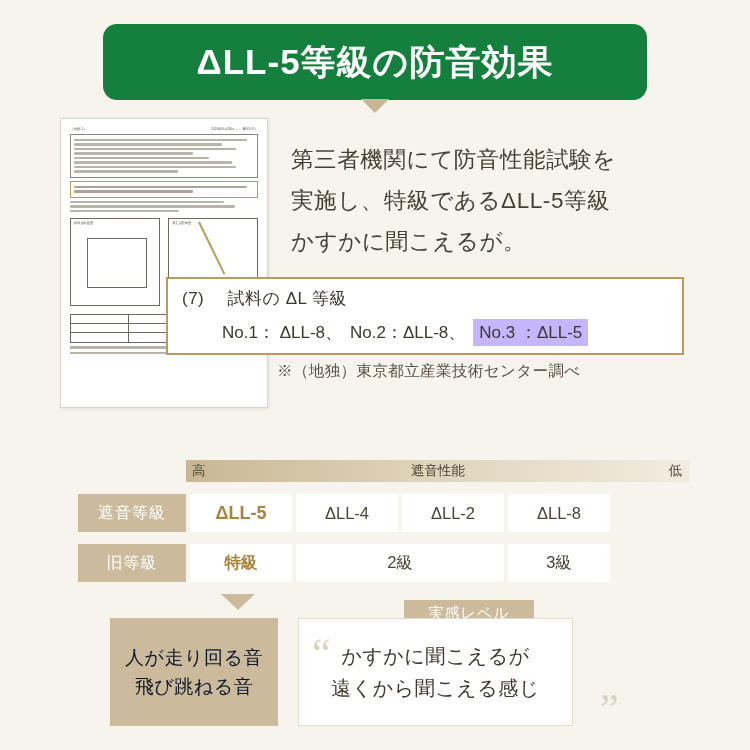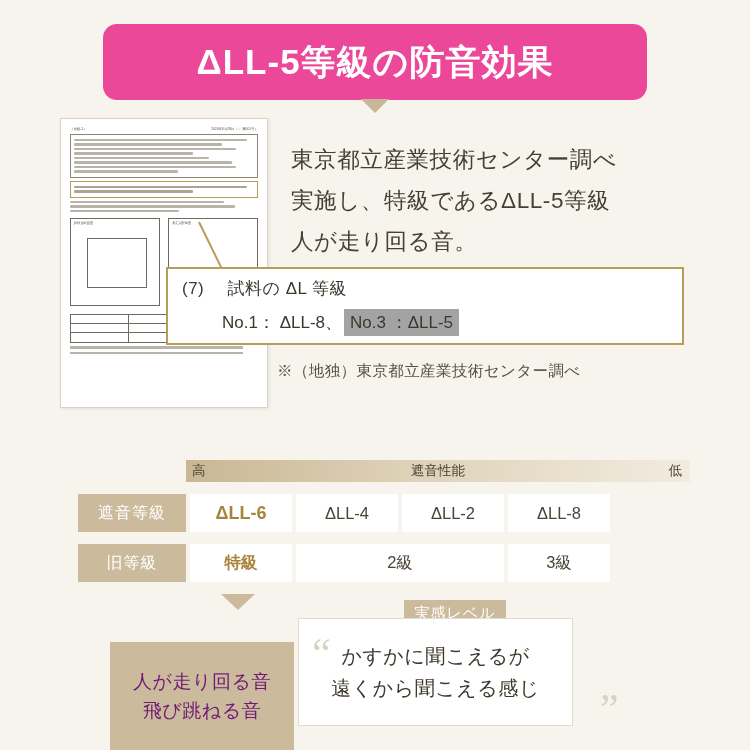--- a/index.html
+++ b/index.html
@@ -8,21 +8,21 @@
     background: #f7f4ee;
     font-family: "Liberation Sans", sans-serif;
     overflow: hidden;
   }
   .page { position: relative; width: 750px; height: 750px; }
 
   
   .banner {
     position: absolute; left: 103px; top: 24px;
     width: 544px; height: 76px;
-    background: #ec4899;
+    background: #15803d;
     border-radius: 14px;
     display: flex; align-items: center; justify-content: center;
   }
   .banner::after {
     content: ""; position: absolute;
     left: 50%; bottom: -13px; transform: translateX(-50%);
     width: 0; height: 0;
     border-left: 14px solid transparent;
     border-right: 14px solid transparent;
     border-top: 14px solid #c8b696;
@@ -89,34 +89,34 @@
 
   
   .lead {
     position: absolute; left: 291px; top: 140px; width: 400px;
     font-size: 22.5px; line-height: 1.82; color: #463f33;
     letter-spacing: 0.6px;
   }
 
   
   .callout {
-    position: absolute; left: 166px; top: 267px;
+    position: absolute; left: 166px; top: 277px;
     width: 518px; height: 78px;
     background: #ffffff;
     border: 2px solid #b99b5c;
     padding: 8px 14px 0 14px;
   }
   .callout .l1 { font-size: 17px; color: #3d382e; letter-spacing: .5px; }
   .callout .l1 .num { margin-right: 18px; }
   .callout .l2 {
     font-size: 17px; color: #3d382e; margin-top: 9px; padding-left: 40px;
-    display: flex; align-items: center; gap: 2px;
+    display: flex; align-items: center; gap: 8px;
   }
   .callout .hl {
-    background: #a3a3a3; padding: 2px 6px;
+    background: #c4b5fd; padding: 2px 6px;
   }
   .leader {
     position: absolute; left: 198px; top: 222px;
     width: 2px; height: 58px; background: #b99b5c;
     transform: rotate(-26deg); transform-origin: top center;
   }
 
   .note {
     position: absolute; left: 277px; top: 361px;
     font-size: 15.5px; color: #5a5145; letter-spacing: .4px;
@@ -162,41 +162,41 @@
     position: absolute; left: 221px; top: 594px;
     width: 0; height: 0;
     border-left: 17px solid transparent;
     border-right: 17px solid transparent;
     border-top: 16px solid #cbbb9c;
   }
 
   
   .panel-left {
     position: absolute; left: 110px; top: 618px;
-    width: 184px; height: 108px;
-    background: #cbbb9c; color: #701a75;
+    width: 168px; height: 108px;
+    background: #cbbb9c; color: #0f172a;
     display: flex; flex-direction: column;
     align-items: center; justify-content: center;
-    font-size: 19px; line-height: 1.55; letter-spacing: .5px; margin-top: 24px;
+    font-size: 19px; line-height: 1.55; letter-spacing: .5px;
   }
   .panel-right {
     position: absolute; left: 298px; top: 618px;
     width: 275px; height: 108px;
     background: #ffffff; border: 1px solid #e2dccf;
     display: flex; flex-direction: column;
     align-items: center; justify-content: center;
     position: absolute;
   }
   .panel-right .txt {
     font-size: 20px; line-height: 1.6; color: #3f382d;
     text-align: center; letter-spacing: .5px;
   }
   .ribbon {
     position: absolute; left: 404px; top: 600px;
-    width: 102px; height: 27px; background: #cbbb9c;
+    width: 130px; height: 27px; background: #cbbb9c;
     color: #ffffff; font-size: 15px; letter-spacing: 1px;
     display: flex; align-items: center; justify-content: center;
   }
   .quote-open, .quote-close {
     position: absolute; color: #d9d2c2; font-size: 42px;
     font-family: "Liberation Serif", serif; line-height: 1;
   }
   .quote-open { left: 312px; top: 632px; }
   .quote-close { left: 600px; top: 688px; }
 </style>
@@ -254,50 +254,51 @@
       <div class="row">
         <div class="c"></div>
         <div class="c"></div>
       </div>
     </div>
     <div class="cert-foot-line"></div>
     <div class="cert-foot-line"></div>
   </div>
 
   <div class="lead">
-    <div>東京都立産業技術センター調べ</div>
+    <div>第三者機関にて防音性能試験を</div>
     <div>実施し、特級であるΔLL-5等級</div>
-    <div>人が走り回る音。</div>
+    <div>かすかに聞こえるが。</div>
   </div>
 
   <div class="leader"></div>
 
   <div class="callout">
     <div class="l1">
       <span class="num">(7)</span>
       <span>試料の ΔL 等級</span>
     </div>
     <div class="l2">
       <span>No.1： ΔLL-8、</span>
+      <span>No.2：ΔLL-8、</span>
       <span class="hl">No.3 ：ΔLL-5</span>
     </div>
   </div>
 
   <div class="note">※（地独）東京都立産業技術センター調べ</div>
 
   <div class="scalebar">
     <span class="left">高</span>
     <span class="mid">遮音性能</span>
     <span class="right">低</span>
   </div>
 
   <div class="gtable">
     <div class="grow">
       <div class="ghead">遮音等級</div>
-      <div class="gcell accent">ΔLL-6</div>
+      <div class="gcell accent">ΔLL-5</div>
       <div class="gcell">ΔLL-4</div>
       <div class="gcell">ΔLL-2</div>
       <div class="gcell">ΔLL-8</div>
     </div>
     <div class="grow">
       <div class="ghead">旧等級</div>
       <div class="gcell accent-old">特級</div>
       <div class="gcell wide2">2級</div>
       <div class="gcell">3級</div>
     </div>

